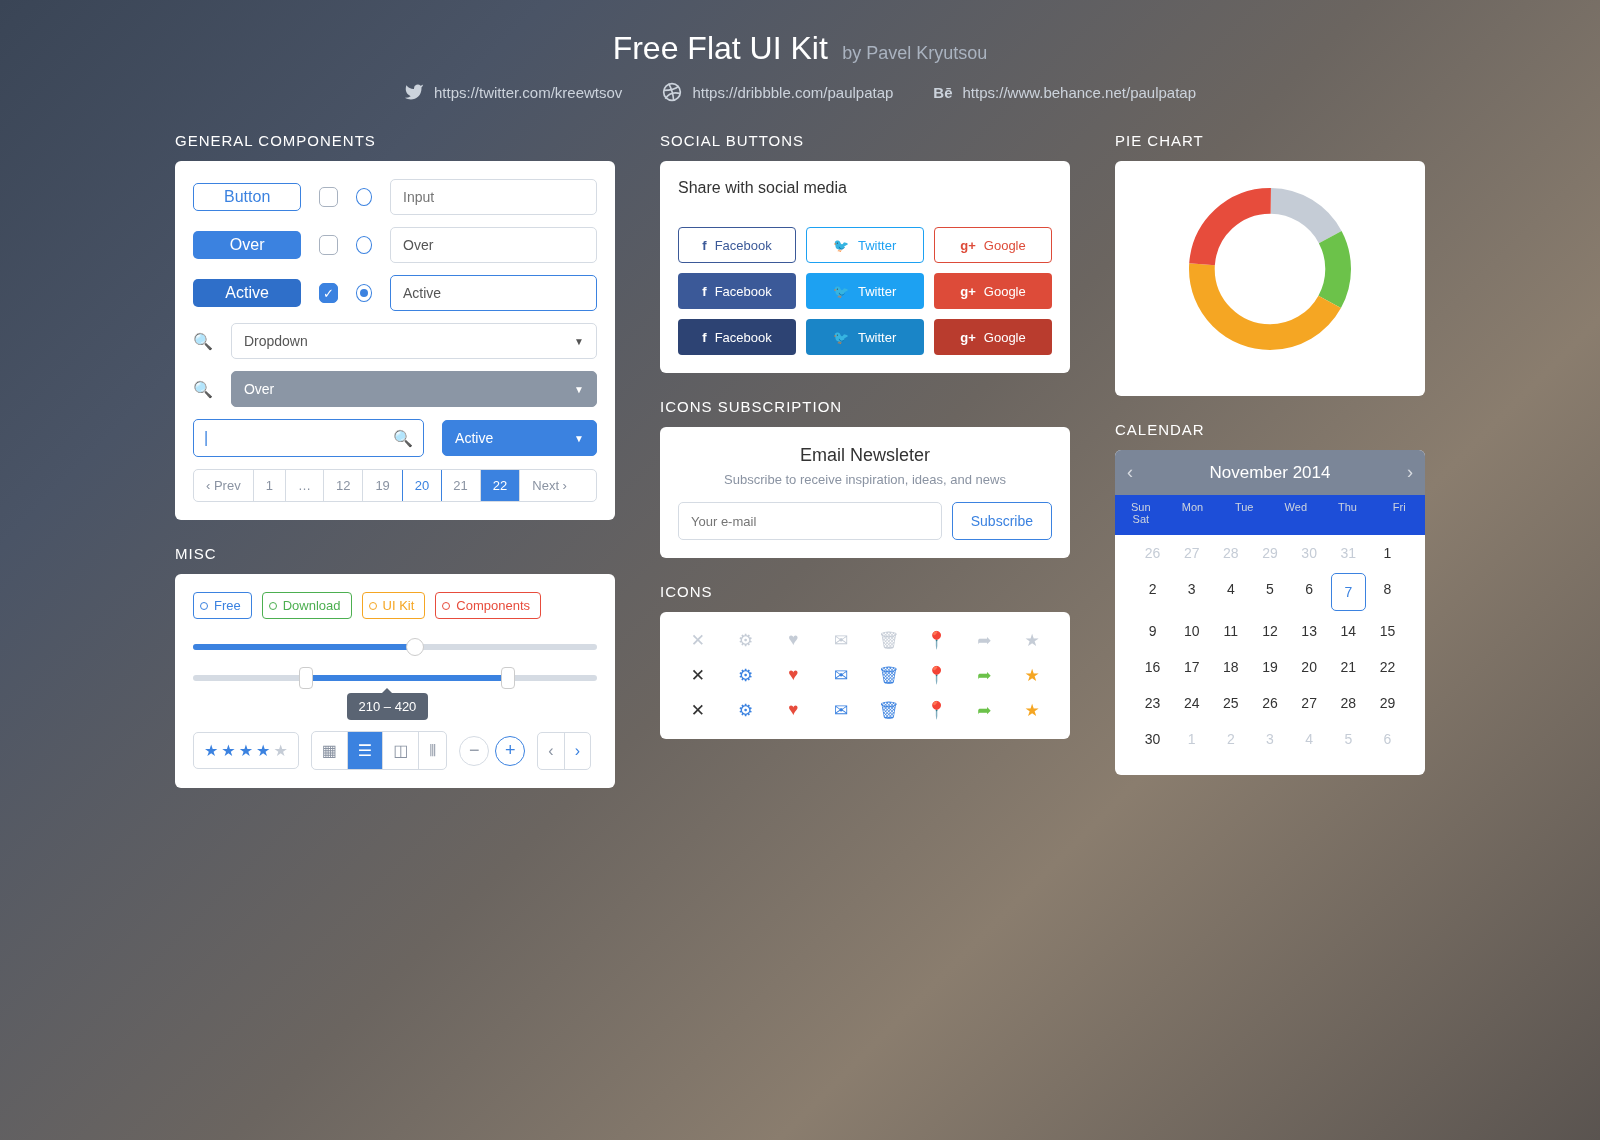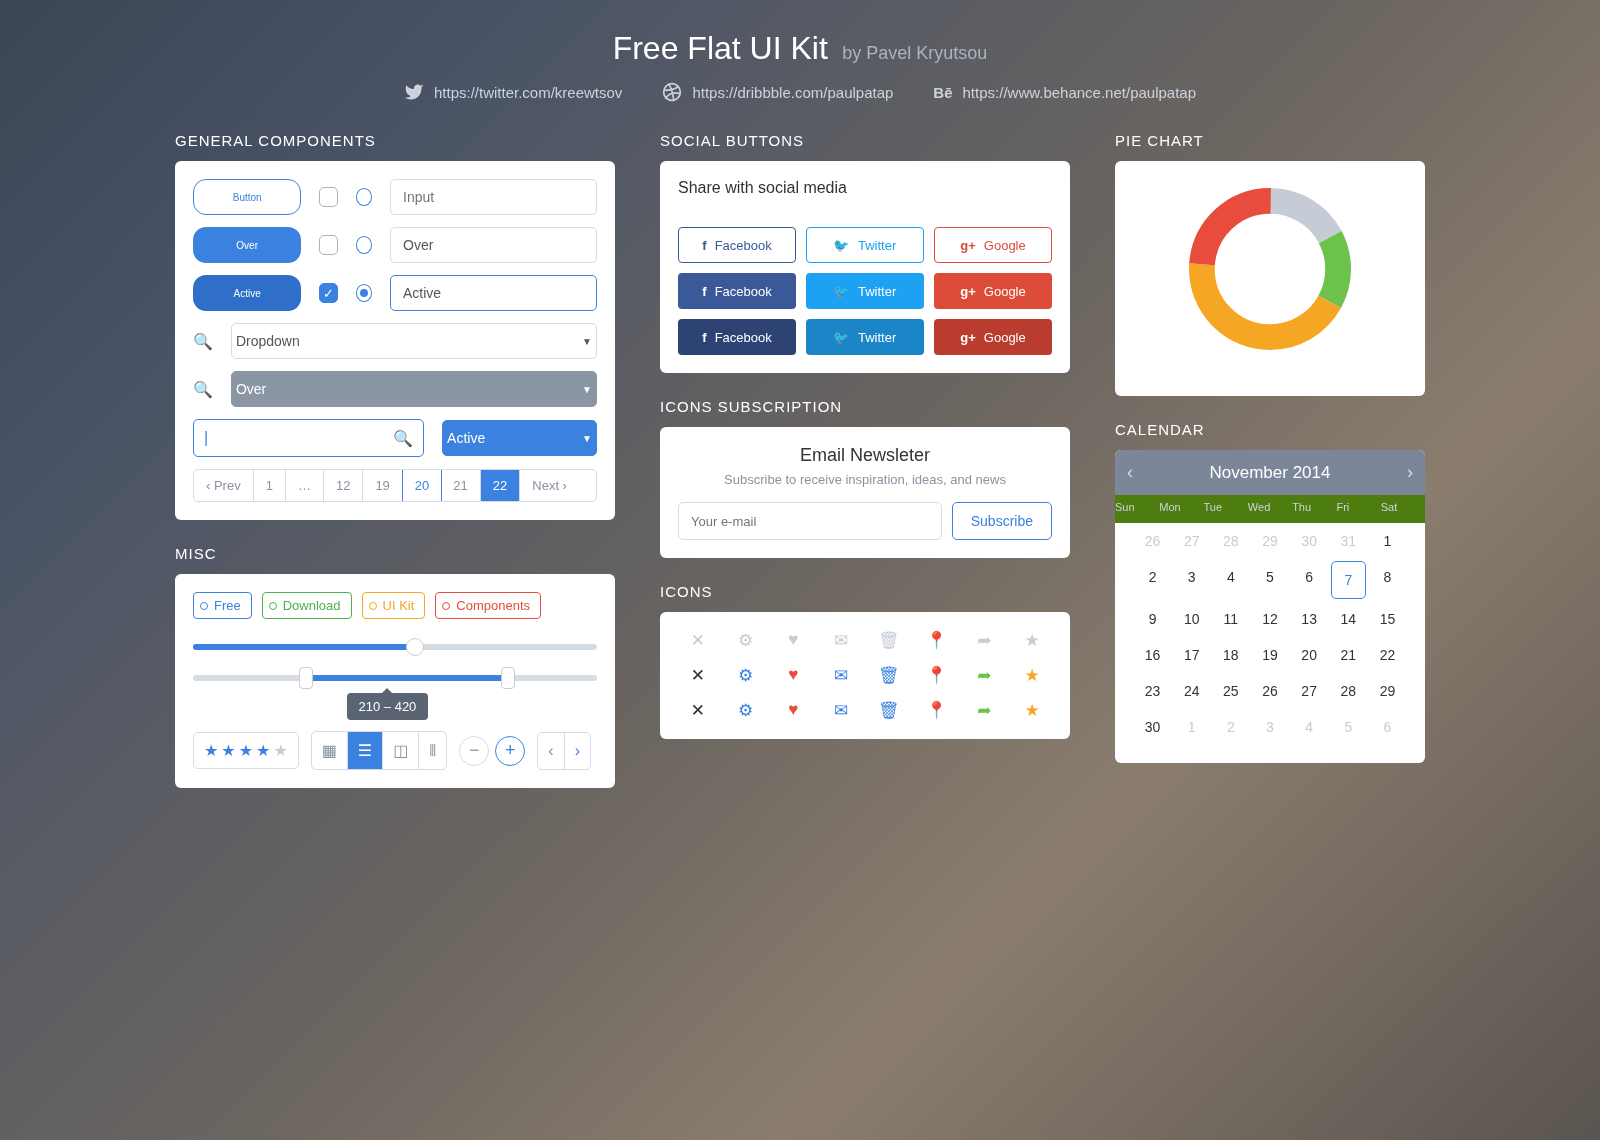--- a/index.html
+++ b/index.html
@@ -8,31 +8,31 @@
 .header h1{font-size:32px;font-weight:400;display:inline}
 .header .author{font-size:18px;color:#aab3c0;margin-left:10px}
 .links{display:flex;justify-content:center;gap:40px;margin-top:15px;font-size:15px;color:#ccd3dc}
 .links a{display:flex;align-items:center;gap:10px;color:#ccd3dc;text-decoration:none}
 .links svg{width:20px;height:20px;fill:#ccd3dc}
 .grid{display:grid;grid-template-columns:440px 410px 310px;gap:30px 45px;justify-content:center}
 .section-title{font-size:15px;letter-spacing:1px;margin-bottom:12px;font-weight:400}
 .card{background:#fff;border-radius:6px;padding:18px;color:#333}
 
 .gc-row{display:flex;align-items:center;gap:18px;margin-bottom:12px}
-.btn{width:120px;height:36px;border-radius:13px;font-size:10px;display:flex;align-items:center;justify-content:center;cursor:pointer}
+.btn{width:120px;height:28px;border-radius:5px;font-size:16px;display:flex;align-items:center;justify-content:center;cursor:pointer}
 .btn-outline{border:1.5px solid #3b82e0;color:#3b82e0;background:#fff}
 .btn-solid{background:#3b82e0;color:#fff}
 .btn-solid.dark{background:#2f6fc9}
 .cb{width:20px;height:20px;border:1.5px solid #a8b2c0;border-radius:5px;display:flex;align-items:center;justify-content:center}
 .cb.checked{background:#3b82e0;border-color:#3b82e0;color:#fff;font-size:13px}
 .rb{width:18px;height:18px;border:1.5px solid #3b82e0;border-radius:50%;display:flex;align-items:center;justify-content:center}
 .rb.checked::after{content:"";width:8px;height:8px;background:#3b82e0;border-radius:50%}
 .inp{flex:1;height:36px;border:1.5px solid #d5dbe3;border-radius:5px;padding:0 12px;font-size:14px;color:#555}
 .inp.active{border-color:#3b82e0}
-.dd{flex:1;height:36px;border:1.5px solid #d5dbe3;border-radius:5px;padding:0 4px;font-size:14px;display:flex;align-items:center;justify-content:space-between;color:#555}
+.dd{flex:1;height:36px;border:1.5px solid #d5dbe3;border-radius:5px;padding:0 12px;font-size:14px;display:flex;align-items:center;justify-content:space-between;color:#555}
 .dd.over{background:#8b96a5;color:#fff;border-color:#8b96a5}
 .dd.active{background:#3b82e0;color:#fff;border-color:#3b82e0}
 .dd .arr{font-size:10px}
 .search-box{flex:1;height:38px;border:1.5px solid #3b82e0;border-radius:5px;display:flex;align-items:center;padding:0 10px;color:#3b82e0}
 .search-box input{border:none;outline:none;flex:1;font-size:14px}
 .pag{display:flex;border:1px solid #d5dbe3;border-radius:5px;overflow:hidden;margin-top:10px}
 .pag div{padding:8px 12px;border-right:1px solid #d5dbe3;font-size:13px;color:#8a93a2;cursor:pointer}
 .pag div:last-child{border-right:none}
 .pag .sel{background:#3b82e0;color:#fff}
 .pag .cur{border:1px solid #3b82e0;color:#3b82e0;margin:-1px}
@@ -96,21 +96,21 @@
 .pie-center .lbl{font-size:11px;color:#a8b2c0;letter-spacing:1px}
 .legend{display:flex;justify-content:space-around;font-size:13px}
 .legend div{text-align:center}
 .legend .dot{display:inline-block;width:8px;height:8px;border-radius:50%;margin-right:5px}
 .legend .name{color:#8a93a2}
 .legend .val{font-weight:500;color:#333;margin-top:4px}
 
 .cal-head{background:#7b8698;color:#fff;padding:12px;display:flex;align-items:center;justify-content:space-between;border-radius:6px 6px 0 0;margin:-18px -18px 0}
 .cal-head .ch{cursor:pointer;opacity:0.7;font-size:18px}
 .cal-head .month{font-size:17px}
-.cal-dh{display:grid;grid-template-columns:repeat(7,1fr);background:#4d7c0f;color:#cdd4de;font-size:11px;padding:6px 0 10px;margin:0 -18px;text-align:left}
+.cal-dh{display:grid;grid-template-columns:repeat(6,1fr);background:#1d4ed8;color:#cdd4de;font-size:11px;padding:6px 0 10px;margin:0 -18px;text-align:center}
 .cal-body{display:grid;grid-template-columns:repeat(7,1fr);text-align:center;font-size:14px}
 .cal-body div{padding:10px 0;color:#333;cursor:pointer}
 .cal-body .muted{color:#c5ccd6}
 .cal-body .today{border:1.5px solid #3b82e0;border-radius:5px;color:#3b82e0;margin:2px}
 .col{display:flex;flex-direction:column;gap:25px}
 </style>
 </head>
 <body>
 
 <div class="header">

